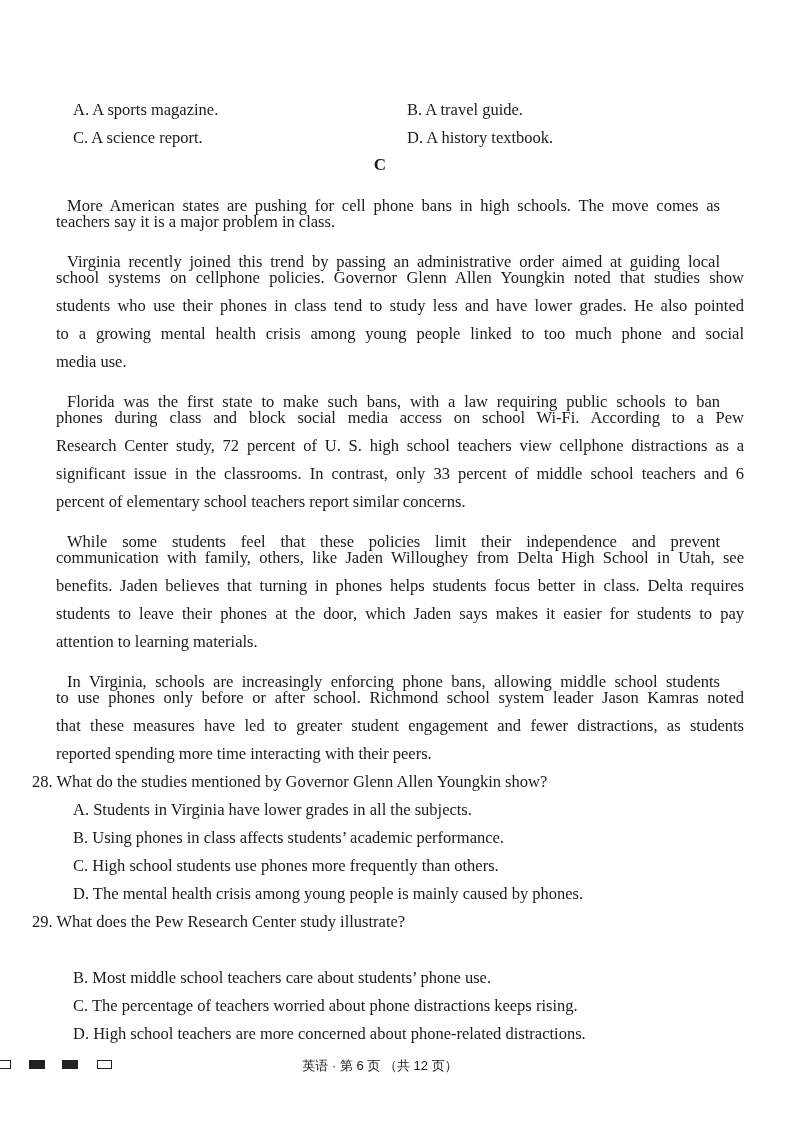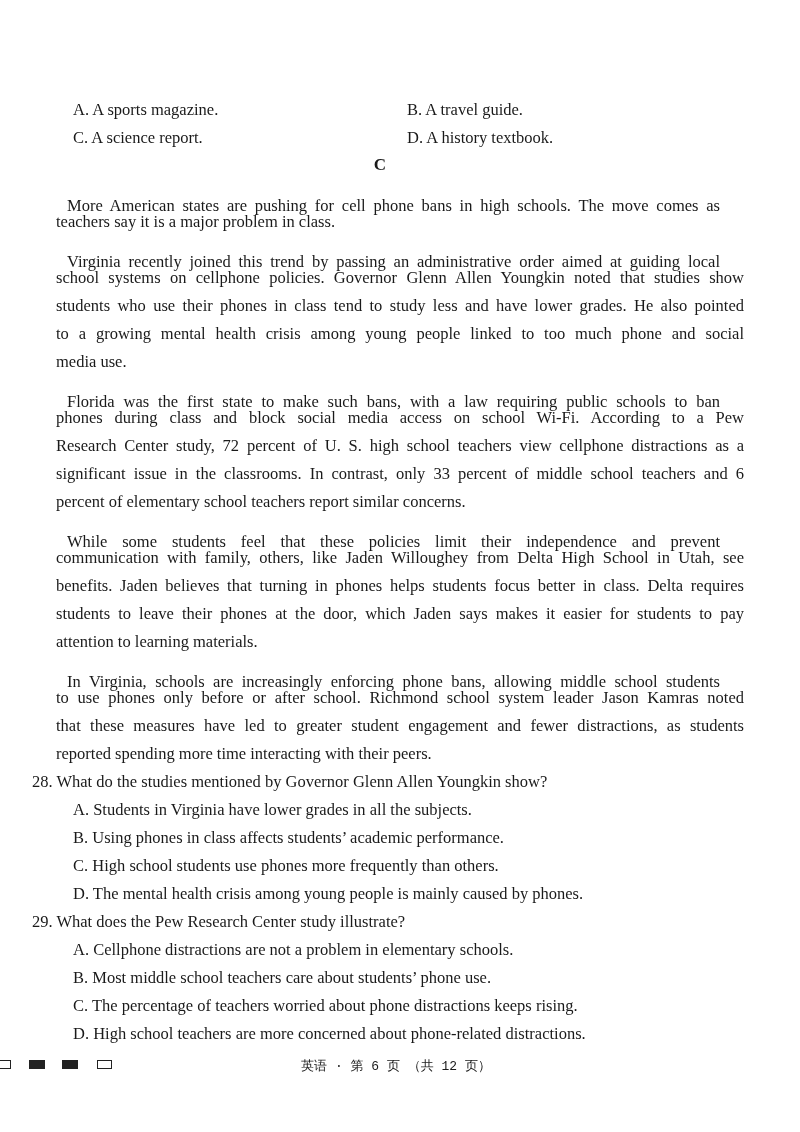--- a/index.html
+++ b/index.html
@@ -10,21 +10,21 @@
   }
   .page { position: absolute; left: 0; top: 0; width: 800px; height: 1132px; }
   .line { position: absolute; font-size: 16.5px; line-height: 20px; white-space: nowrap; }
   .just { left: 32px; width: 688px; text-align: justify; text-align-last: justify; white-space: normal; margin-left: 24px; }
   .indent { left: 67px; width: 653px; text-align: justify; text-align-last: justify; white-space: normal; margin-top: 12px; }
   .last { text-align-last: left; }
   .q { left: 32px; }
   .opt { left: 73px; text-align: center; }
   .opt-right { left: 407px; }
   .section-letter { position: absolute; left: 0; width: 760px; text-align: center; font-weight: bold; font-size: 17px; }
-  .footer-text { position: absolute; left: 0; width: 760px; text-align: center; font-size: 13px; top: 1057px; font-family: Liberation Mono, monospace; padding-left: 16px; }
+  .footer-text { position: absolute; left: 0; width: 760px; text-align: center; font-size: 13px; top: 1057px; font-family: Liberation Sans, sans-serif; }
   .mark { position: absolute; top: 1060px; height: 9px; border: 1px solid #222; box-sizing: border-box; }
   .mark.filled { background: #222; }
 </style>
 </head>
 <body>
 
 <div class="page">
 
   <div class="line opt" style="top:100px">A. A sports magazine.</div>
   <div class="line opt-right" style="top:100px">B. A travel guide.</div>
@@ -60,21 +60,20 @@
     <div class="line just last" style="top:744px">reported spending more time interacting with their peers.</div>
   </div>
 
   <div class="line q" style="top:772px">28. What do the studies mentioned by Governor Glenn Allen Youngkin show?</div>
   <div class="line opt" style="top:828px">B. Using phones in class affects students’ academic performance.</div>
   <div class="line opt" style="top:800px">A. Students in Virginia have lower grades in all the subjects.</div>
   <div class="line opt" style="top:856px">C. High school students use phones more frequently than others.</div>
   <div class="line opt" style="top:884px">D. The mental health crisis among young people is mainly caused by phones.</div>
 
   <div class="line q" style="top:912px">29. What does the Pew Research Center study illustrate?</div>
-  <div class="line opt" style="top:940px">A. Cellphone distractions are not a problem in elementary schools.</div>
   <div class="line opt" style="top:968px">B. Most middle school teachers care about students’ phone use.</div>
   <div class="line opt" style="top:1024px">D. High school teachers are more concerned about phone-related distractions.</div>
   <div class="line opt" style="top:996px">C. The percentage of teachers worried about phone distractions keeps rising.</div>
 
   <div class="mark" style="left:-3px; width:14px;"></div>
   <div class="mark filled" style="left:29px; width:16px;"></div>
   <div class="mark filled" style="left:62px; width:16px;"></div>
   <div class="mark" style="left:97px; width:15px;"></div>
   <div class="footer-text">英语 · 第 6 页 （共 12 页）</div>
 </div>

